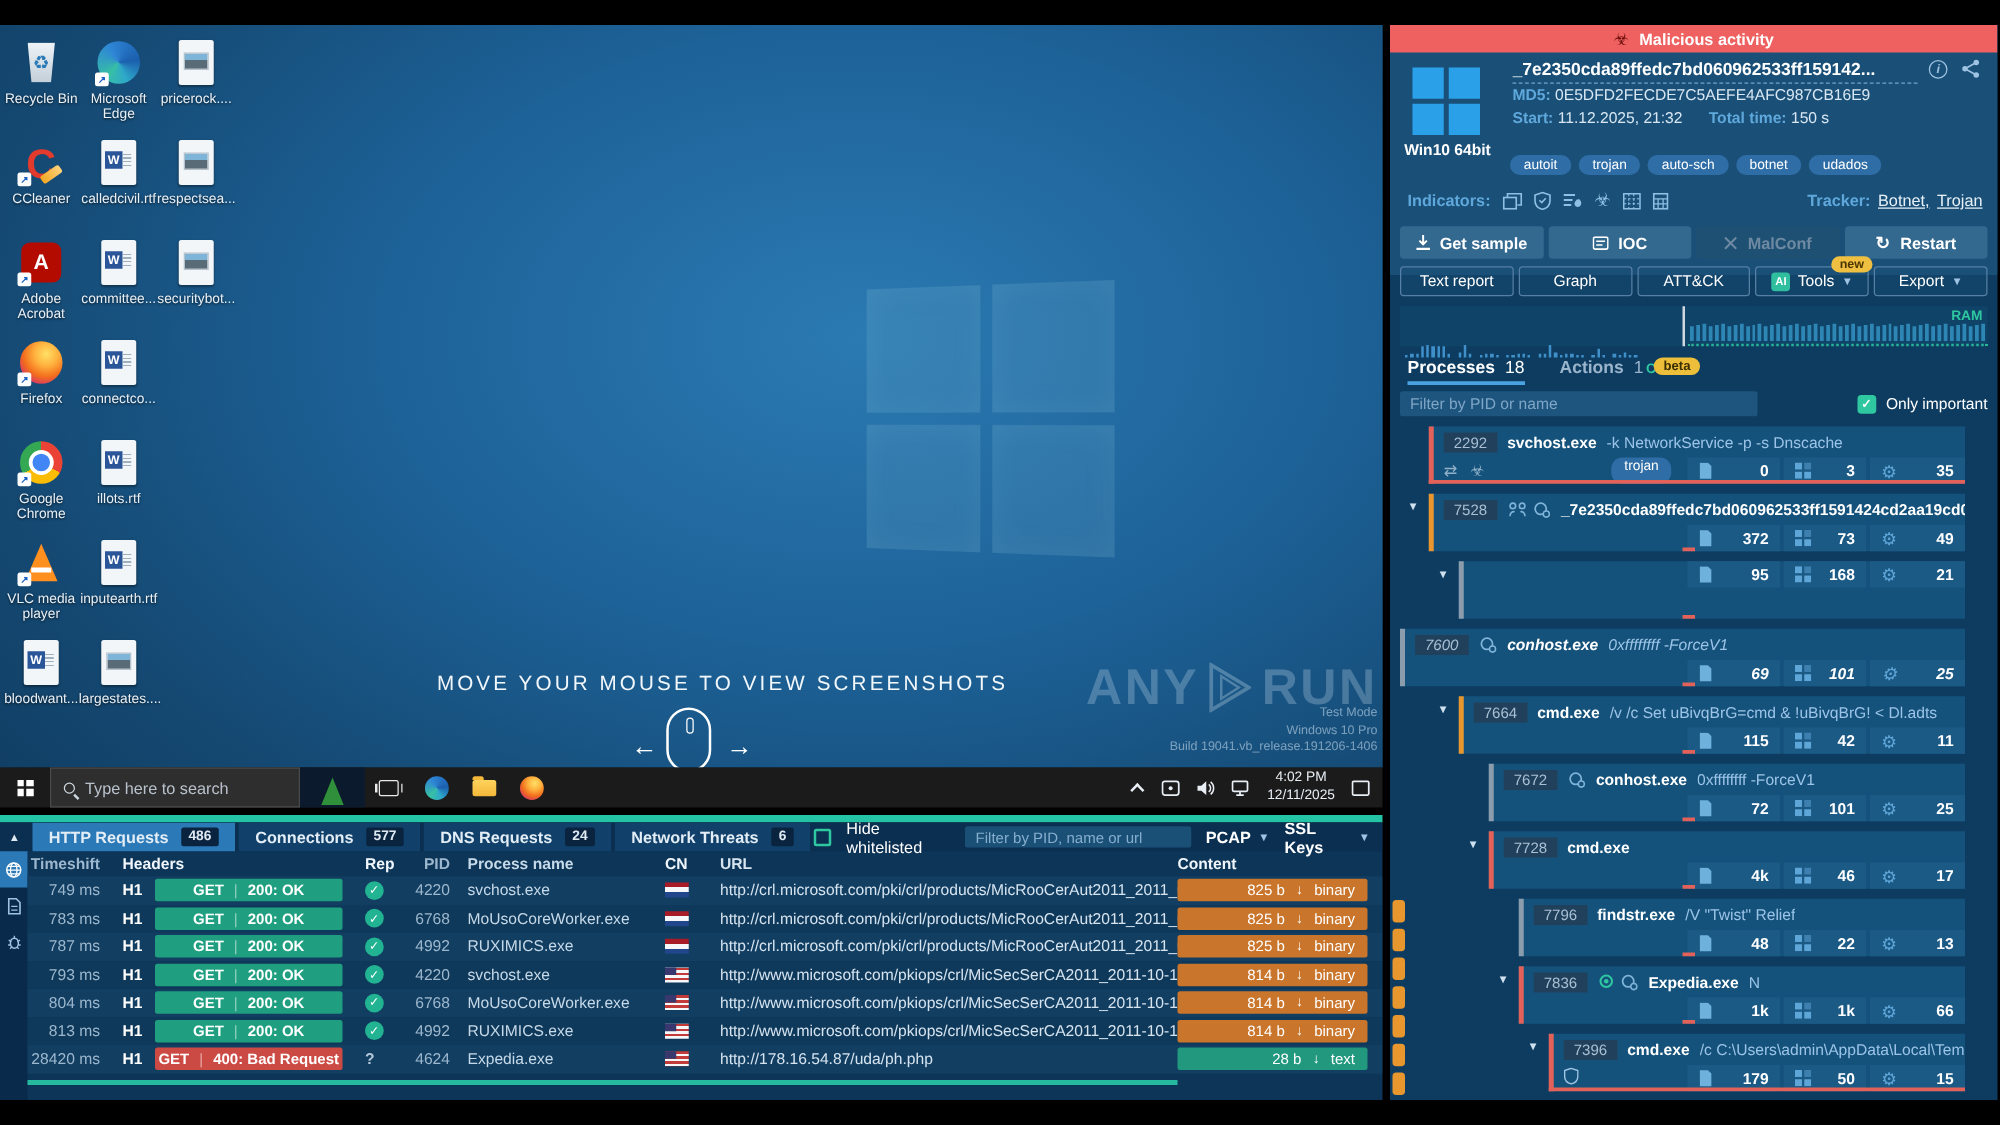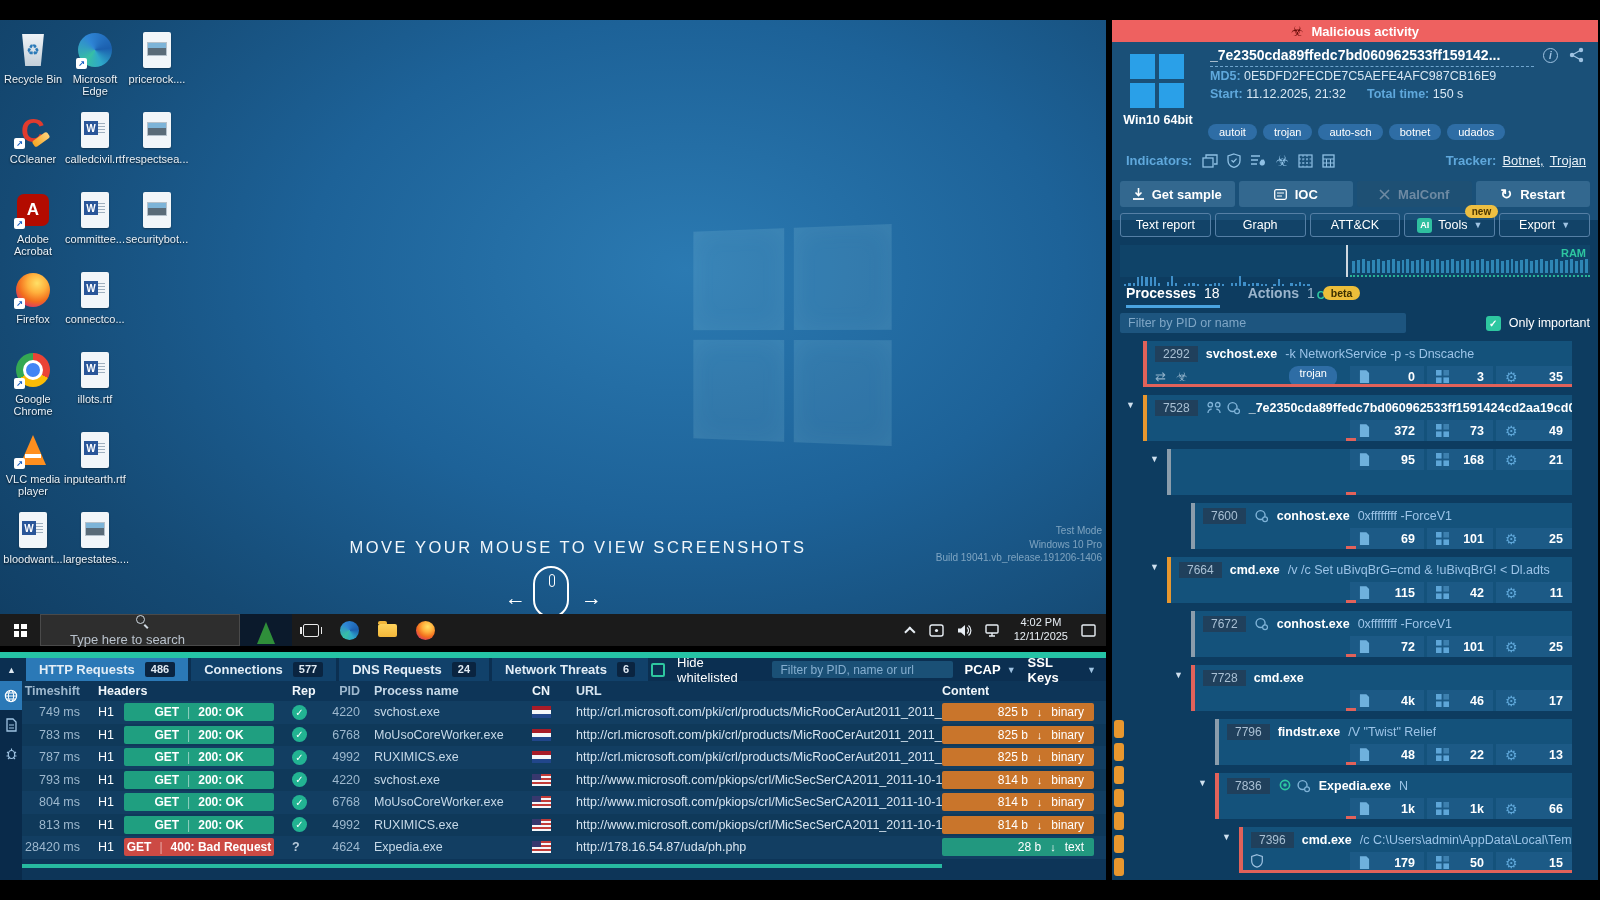--- a/index.html
+++ b/index.html
@@ -62,21 +62,21 @@
     color:rgba(210,228,240,.28); font-size:40px; font-weight:bold; letter-spacing:2px; line-height:1; }
   .wm-info { color:rgba(205,225,240,.55); font-size:10px; line-height:1.35; margin-top:-6px; }
 
   
   #taskbar { position:absolute; left:0; top:614px; width:1106px; height:32px; background:#1b1b1b;
     display:flex; align-items:center; color:#e8eef4; }
   .tb-start { width:40px; height:100%; display:flex; align-items:center; justify-content:center; }
   .winsq { width:13px; height:13px; display:grid; grid-template:1fr 1fr/1fr 1fr; gap:1.5px; }
   .winsq i { background:#fff; }
   .tb-search { width:200px; height:100%; background:#2e2e2e; border:1px solid #4a4a4a; display:flex;
-    align-items:center; gap:8px; padding:0 10px;flex-direction:column; }
+    align-items:center; gap:8px; padding:0 10px; }
   .tb-search input { background:transparent; border:none; outline:none; color:#c4cdd6; font-size:13px; width:140px;
     font-family:"Liberation Sans",sans-serif; }
   .tb-search input::placeholder { color:#b9c2cc; }
   .mag { width:9px; height:9px; border:1.5px solid #cfd8e0; border-radius:50%; position:relative; flex:none; }
   .mag::after { content:""; position:absolute; left:8px; top:8px; width:5px; height:1.5px; background:#cfd8e0;
     transform:rotate(45deg); transform-origin:0 0; }
   .tb-tree { width:52px; height:100%; background:#0b1a2c; display:flex; align-items:flex-end; justify-content:center; overflow:hidden; }
   .tree { width:0; height:0; border-left:9px solid transparent; border-right:9px solid transparent;
     border-bottom:22px solid #2f8f3a; margin-bottom:2px; }
   .tb-ico { width:38px; height:100%; display:flex; align-items:center; justify-content:center; }
@@ -113,21 +113,21 @@
   .rail-item { width:22px; height:29px; display:flex; align-items:center; justify-content:center; }
   .rail-item.active { background:#2b79b7; }
   .ntable { position:absolute; left:22px; right:0; top:23px; bottom:0; }
   .nhead,.nrow { display:grid; grid-template-columns:66px 196px 42px 48px 158px 44px 1fr 164px; align-items:center; }
   .nhead { height:20px; color:#f0f6fb; font-weight:bold; font-size:12.5px; }
   .nrow { height:22.5px; font-size:12.5px; }
   .nrow:nth-child(odd) { background:#123e62; }
   .nrow:nth-child(even) { background:#0f395a; }
   .c-ts { text-align:right; color:#9db8ce; padding-right:8px; }
   .c-hdrs { display:flex; align-items:center; gap:10px; padding-left:10px; }
-  .c-h1 { color:#fff; font-weight:normal;text-align:center; }
+  .c-h1 { color:#fff; font-weight:bold;text-align:center; }
   .badge { height:18px; width:150px; border-radius:2px; display:flex; align-items:center; justify-content:center;
     gap:8px; color:#fff; font-weight:bold; font-size:12px; }
   .badge.ok { background:#1f9f80; } .badge.err { background:#cc4a44; }
   .badge .sep { opacity:.5; font-weight:normal; }
   .c-rep { display:flex; justify-content:flex-start; padding-left:8px; }
   .chk { width:15px; height:15px; border-radius:50%; background:#22b392; color:#fff; font-size:10px;
     display:flex; align-items:center; justify-content:center; }
   .qm { color:#b6c9da; font-weight:bold; }
   .c-pid { text-align:right; color:#9db8ce; padding-right:14px; }
   .c-proc { color:#c6d9e8; overflow:hidden; white-space:nowrap; }
@@ -372,20 +372,28 @@
             </span>
           </span>
           <div class="dlabel">securitybot...</div>
         </div>
       </div>
     <div class="hint-text">MOVE YOUR MOUSE TO VIEW SCREENSHOTS</div>
     <div class="arr arrL">←</div>
     <div class="mouse"></div>
     <div class="arr arrR">→</div>
     <div class="wm">
+      <div class="wm-brand">
+        <span>ANY</span>
+        <svg width="34" height="40" viewBox="0 0 34 40">
+          <polygon points="2,2 32,20 2,38" fill="none" stroke="rgba(210,228,240,.3)" stroke-width="3"></polygon>
+          <polygon points="10,11 24,20 10,29" fill="none" stroke="rgba(210,228,240,.3)" stroke-width="2"></polygon>
+        </svg>
+        <span>RUN</span>
+      </div>
       <div class="wm-info">
         <div>Test Mode</div>
         <div>Windows 10 Pro</div>
         <div>Build 19041.vb_release.191206-1406</div>
       </div>
     </div>
   </div>
 
   <div id="taskbar">
     <div class="tb-start">
@@ -1053,21 +1061,21 @@
                 </svg>
                 <span>168</span>
               </span>
               <span class="seg w">
                 <span class="gearch">⚙</span>
                 <span>21</span>
               </span>
             </span>
           </div>
         </div>
-        <div class="prow tick" style="margin-left: 71px;">
+        <div class="prow tick" style=" font-style: italic;">
           <span class="pbar gray"></span>
           <div class="l1">
             <span class="pidc">7600</span>
             <span class="picos">
               <svg width="15" height="14" viewBox="0 0 16 15">
                 <circle cx="7" cy="6.5" r="4.8" fill="none" stroke="#7fb3d8" stroke-width="1.5"></circle>
                 <circle cx="11.8" cy="11" r="2.6" fill="#14527b" stroke="#7fb3d8" stroke-width="1.3"></circle>
               </svg>
             </span>
             <span class="pname">conhost.exe</span>

